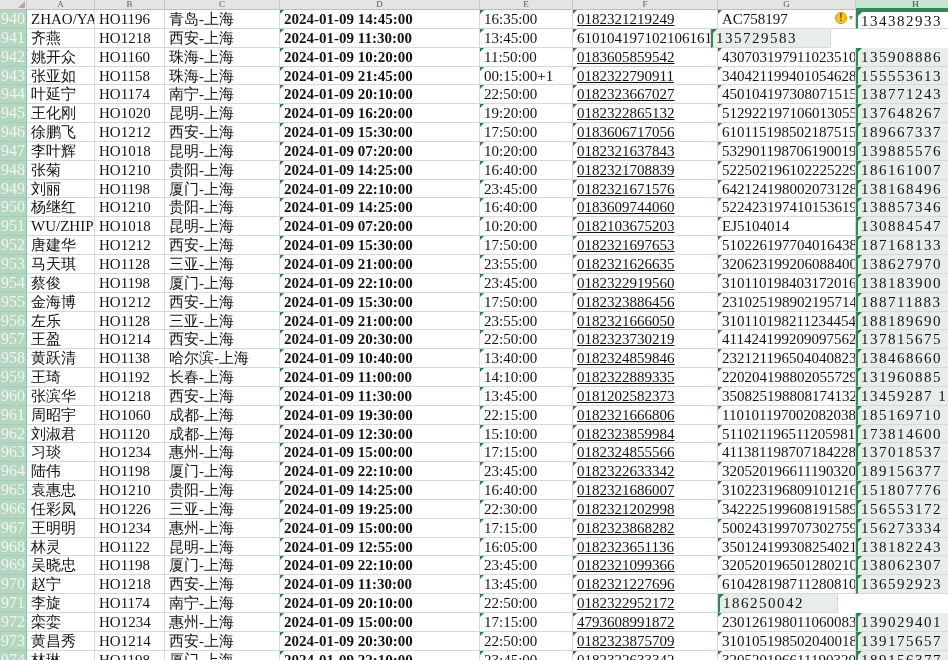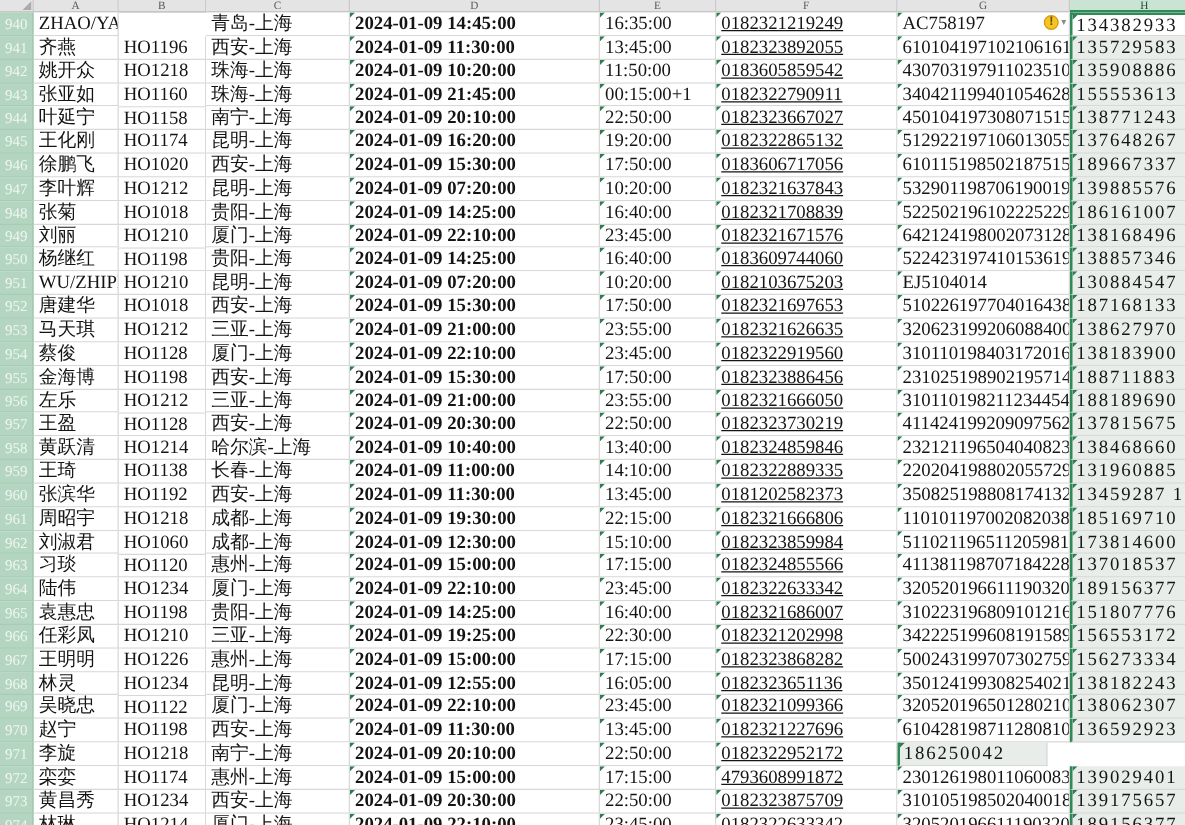--- a/index.html
+++ b/index.html
@@ -26,24 +26,24 @@
   
   .rows{display:flex;flex-direction:column;}
   .row{display:flex;height:18.85px;flex:0 0 18.85px;}
   .cell{
     box-sizing:border-box;height:18.85px;position:relative;overflow:hidden;
     border-right:1px solid #d8d8d8;border-bottom:1px solid #d8d8d8;
     font-size:15px;line-height:18px;color:#141414;
     padding:0 0 0 4px;white-space:nowrap;background:#fff;
   }
   .c-rh{width:27px;flex:0 0 27px;background:#b4d6c1;border-right:1px solid #93bda4;
-        border-bottom:1px solid #a7cbb4;color:#eef6f0;font-size:12px;line-height:18px;
+        border-bottom:1px solid #a7cbb4;color:#eef6f0;font-size:16px;line-height:18px;
         text-align:center;padding:0;}
   .c-a{width:68px;flex:0 0 68px;}
-  .c-b{width:70px;flex:0 0 70px;margin-top:19px;}
+  .c-b{width:70px;flex:0 0 70px;}
   .c-c{width:115px;flex:0 0 115px;}
   .c-d{width:200px;flex:0 0 200px;font-weight:bold;}
   .c-e{width:93px;flex:0 0 93px;}
   .c-f{width:145px;flex:0 0 145px;text-decoration:underline;}
   .c-g{width:138px;flex:0 0 138px;}
   .c-h{width:120px;flex:0 0 120px;letter-spacing:1.5px;
        background:#e9ede9;border-left:2px solid #2f8a57;padding-left:3px;}
   .c-h.active{background:#ffffff;border-top:2px solid #2f8a57;}
   
   .tri{
@@ -94,21 +94,20 @@
           </span></div>
         <div class="cell c-h active"><span class="tri"></span>134382933</div>
       </div>
       <div class="row">
         <div class="cell c-rh">941</div>
         <div class="cell c-a">齐燕</div>
         <div class="cell c-b">HO1218</div>
         <div class="cell c-c">西安-上海</div>
         <div class="cell c-d"><span class="tri"></span>2024-01-09 11:30:00</div>
         <div class="cell c-e"><span class="tri"></span>13:45:00</div>
-        <div class="cell c-f"><span class="tri"></span>0182323892055</div>
         <div class="cell c-g"><span class="tri"></span>610104197102106161</div>
         <div class="cell c-h"><span class="tri"></span>135729583</div>
       </div>
       <div class="row">
         <div class="cell c-rh">942</div>
         <div class="cell c-a">姚开众</div>
         <div class="cell c-b">HO1160</div>
         <div class="cell c-c">珠海-上海</div>
         <div class="cell c-d"><span class="tri"></span>2024-01-09 10:20:00</div>
         <div class="cell c-e"><span class="tri"></span>11:50:00</div>

